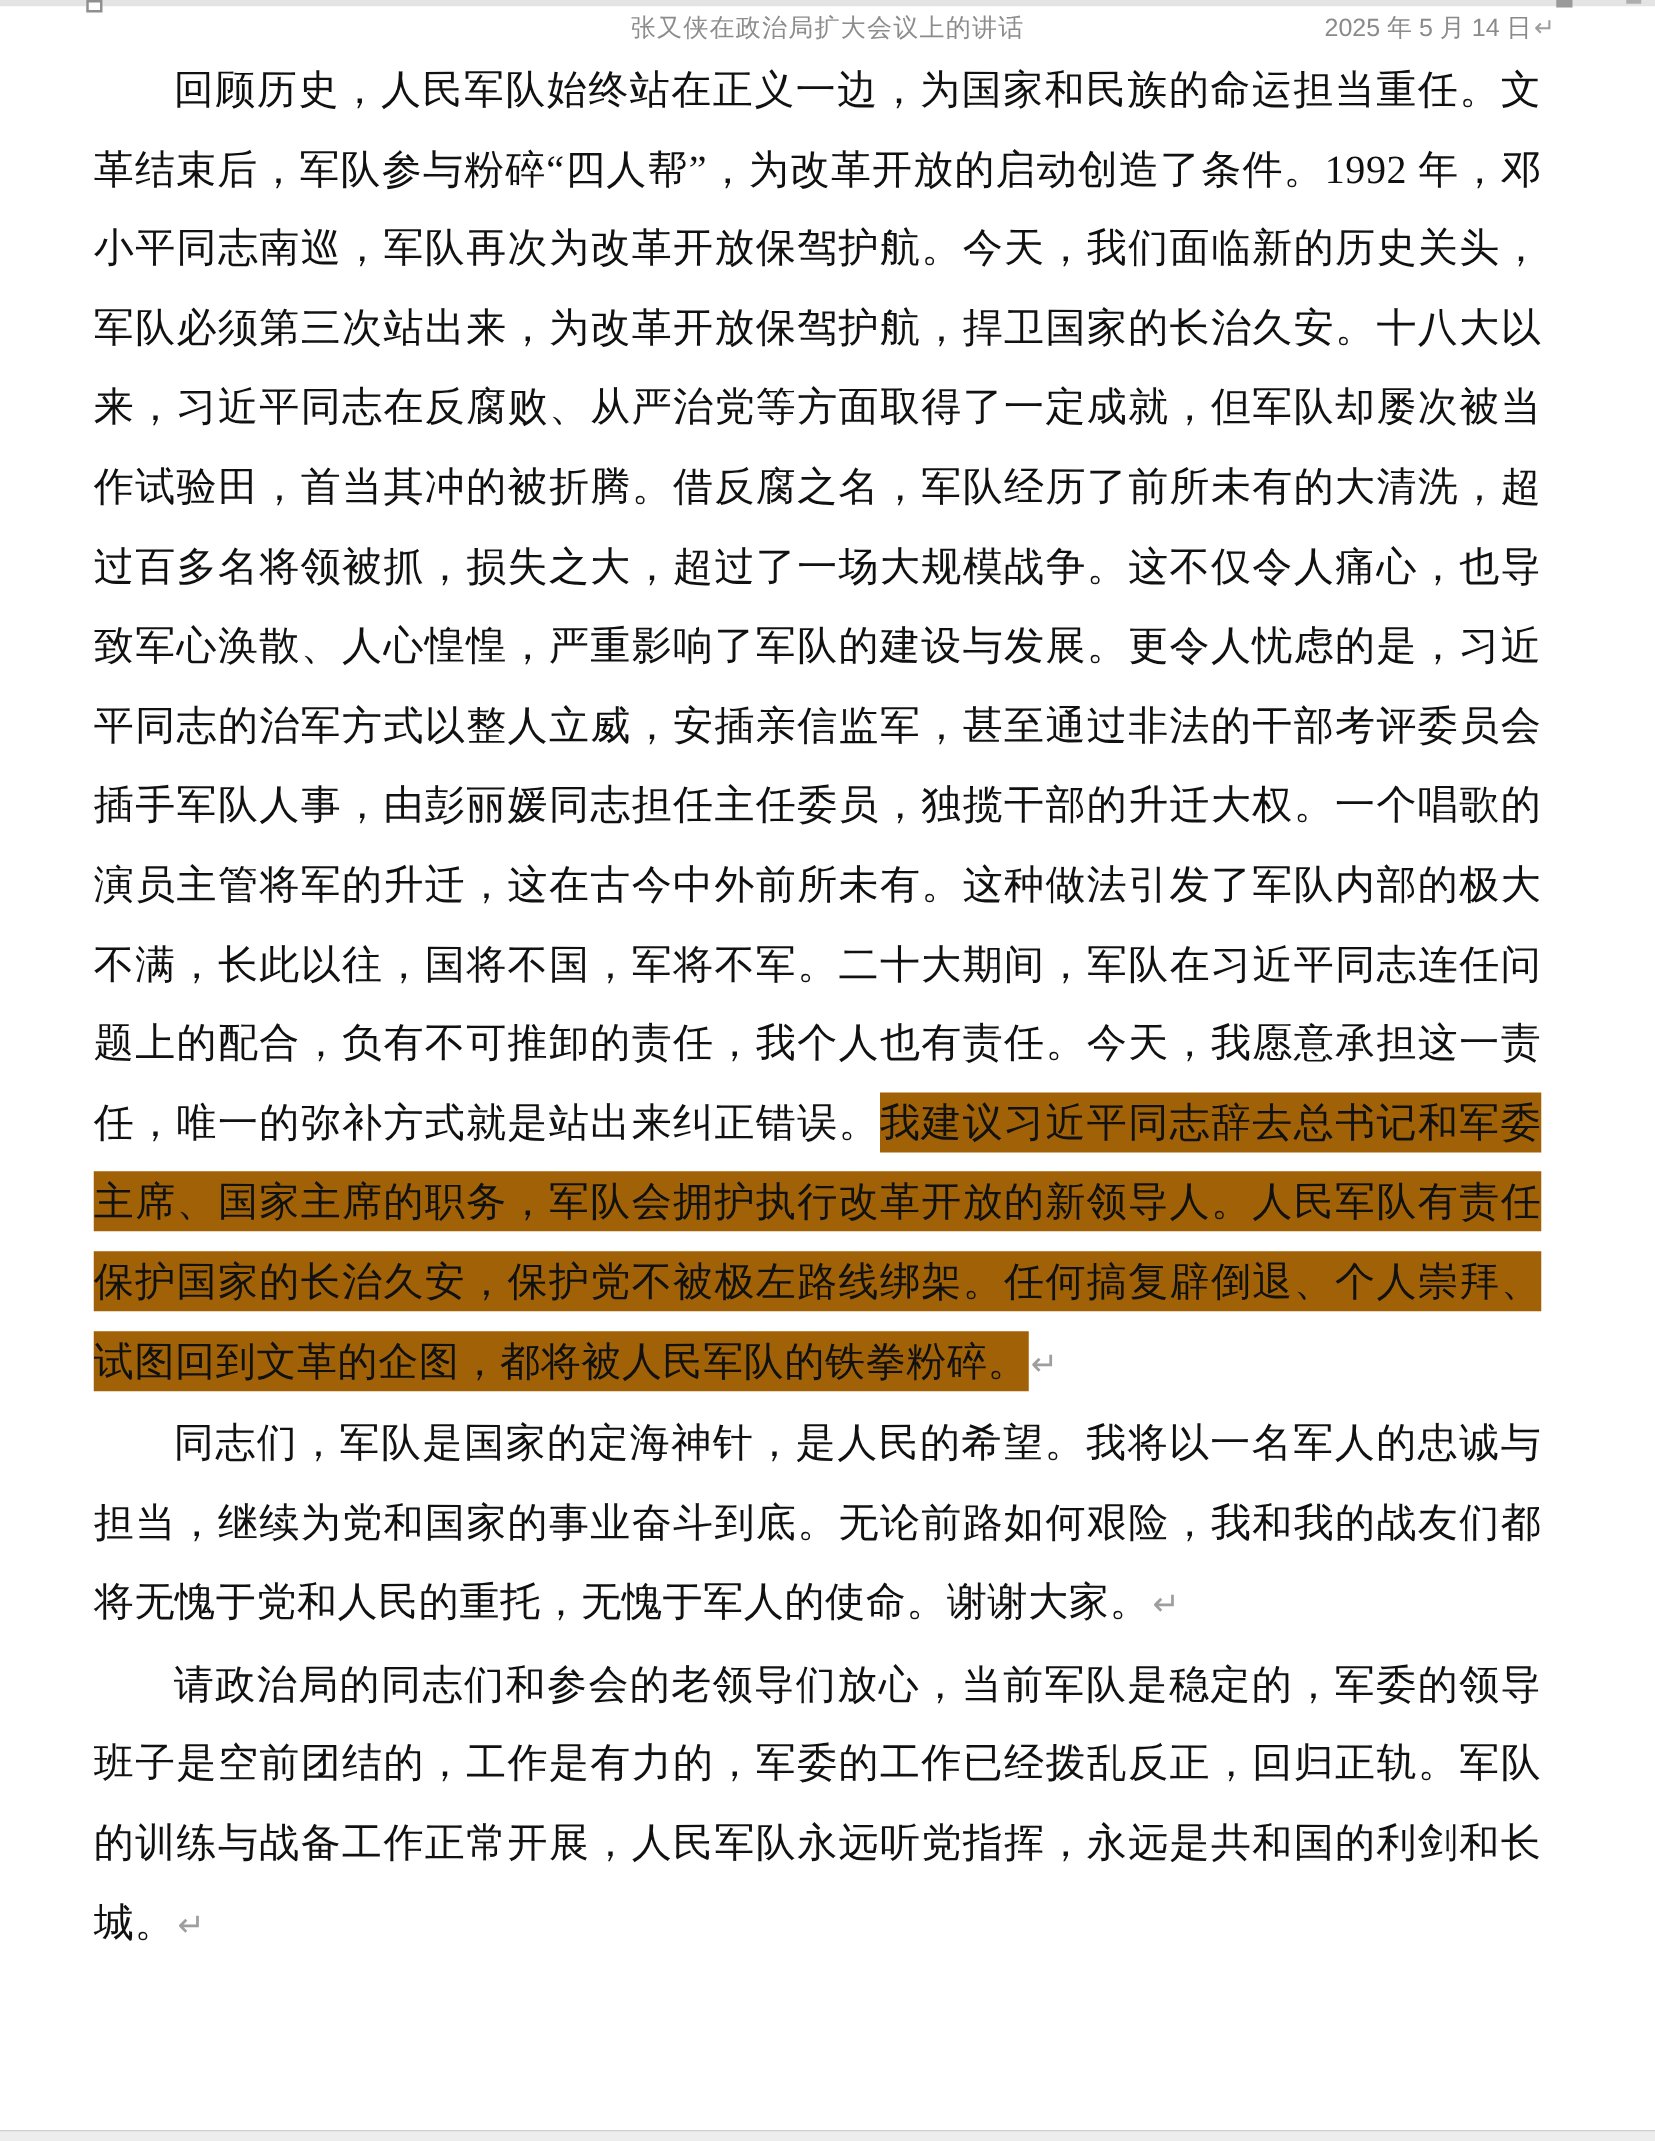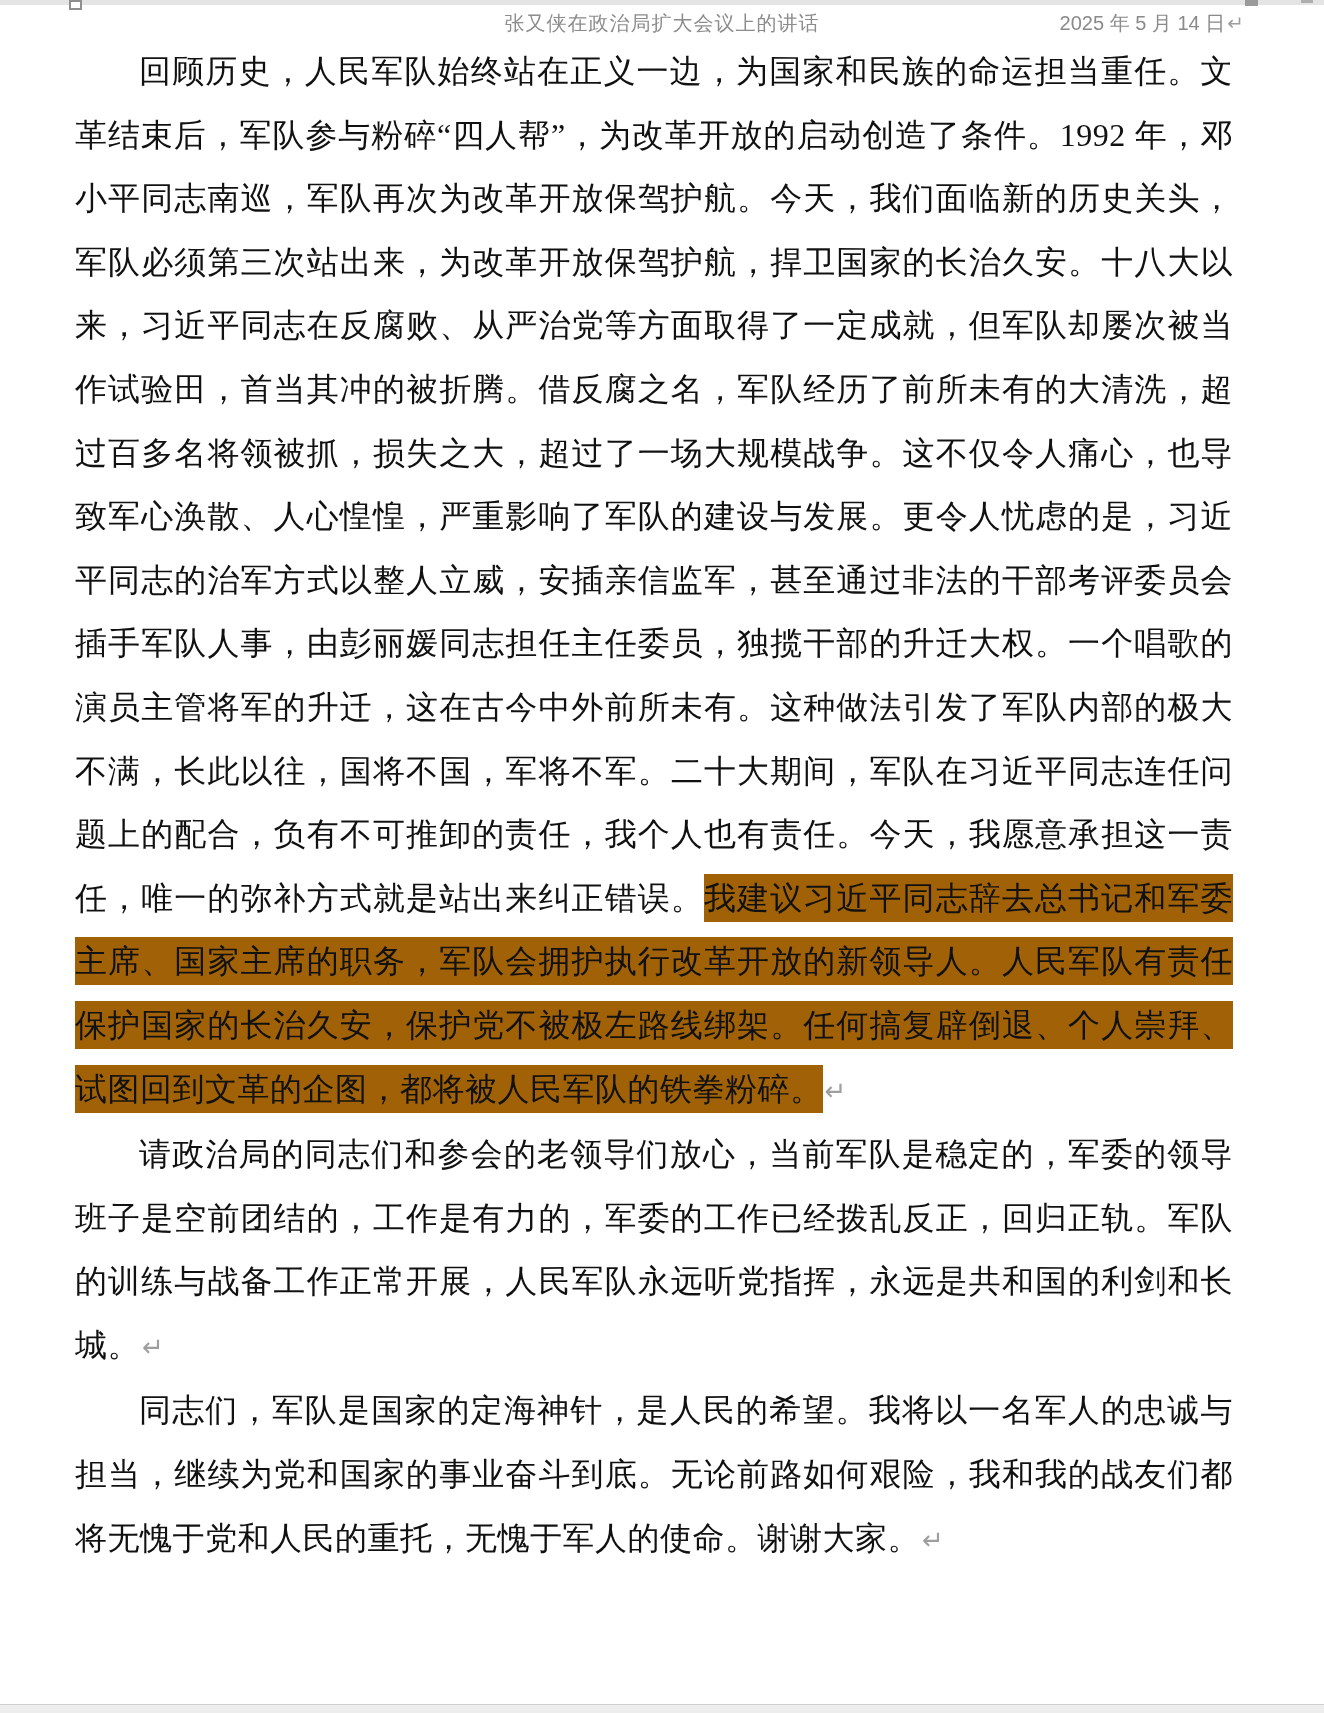--- a/index.html
+++ b/index.html
@@ -47,20 +47,20 @@
   <div class="tr-mark1"></div>
   <div class="tr-mark2"></div>
 
   <div class="hdr">
     <div class="hdr-title">张又侠在政治局扩大会议上的讲话</div>
     <div class="hdr-date"><span>2025 年 5 月 14 日</span><span class="pmark">↵</span></div>
   </div>
 
   <div class="doc-body">
       <p class="para indent"><span>回顾历史，人民军队始终站在正义一边，为国家和民族的命运担当重任。文革结束后，军队参与粉碎“四人帮”，为改革开放的启动创造了条件。1992 年，邓小平同志南巡，军队再次为改革开放保驾护航。今天，我们面临新的历史关头，军队必须第三次站出来，为改革开放保驾护航，捍卫国家的长治久安。十八大以来，习近平同志在反腐败、从严治党等方面取得了一定成就，但军队却屡次被当作试验田，首当其冲的被折腾。借反腐之名，军队经历了前所未有的大清洗，超过百多名将领被抓，损失之大，超过了一场大规模战争。这不仅令人痛心，也导致军心涣散、人心惶惶，严重影响了军队的建设与发展。更令人忧虑的是，习近平同志的治军方式以整人立威，安插亲信监军，甚至通过非法的干部考评委员会插手军队人事，由彭丽媛同志担任主任委员，独揽干部的升迁大权。一个唱歌的演员主管将军的升迁，这在古今中外前所未有。这种做法引发了军队内部的极大不满，长此以往，国将</span><span class="sq">不国</span><span>，军将</span><span class="sq">不军</span><span>。二十大期间，军队在习近平同志连任问题上的配合，负有不可推卸的责任，我个人也有责任。今天，我愿意承担这一责任，唯一的弥补方式就是站出来纠正错误。</span><span class="hl">我建议习近平同志辞去总书记和军委主席、国家主席的职务，军队会拥护执行改革开放的新领导人。人民军队有责任保护国家的长治久安，保护党不被极左路线绑架。任何搞复辟倒退、个人崇拜、试图回到文革的企图，都将被人民军队的铁拳粉碎。</span><span class="pmark">↵</span></p>
+      <p class="para indent"><span>同志们，军队是国家的定海神针，是人民的希望。我将以一名军人的忠诚与担当，继续为党和国家的事业奋斗到底。无论前路如何艰险，我和我的战友们都将无愧于党和人民的重托，无愧于军人的使命。谢谢大家。</span><span class="pmark">↵</span></p>
       <p class="para indent"><span>请政治局的同志们和参会的老领导们放心，当前军队是稳定的，军委的领导班子是空前团结的，工作是有力的，军委的工作已经拨乱反正，回归正轨。军队的训练与战备工作正常开展，人民军队永远听党指挥，永远是共和国的利剑和长城。</span><span class="pmark">↵</span></p>
-      <p class="para indent"><span>同志们，军队是国家的定海神针，是人民的希望。我将以一名军人的忠诚与担当，继续为党和国家的事业奋斗到底。无论前路如何艰险，我和我的战友们都将无愧于党和人民的重托，无愧于军人的使命。谢谢大家。</span><span class="pmark">↵</span></p>
     </div>
 
 
   <div class="bottom-strip"></div>
 
 </div>
 
 </body></html>

